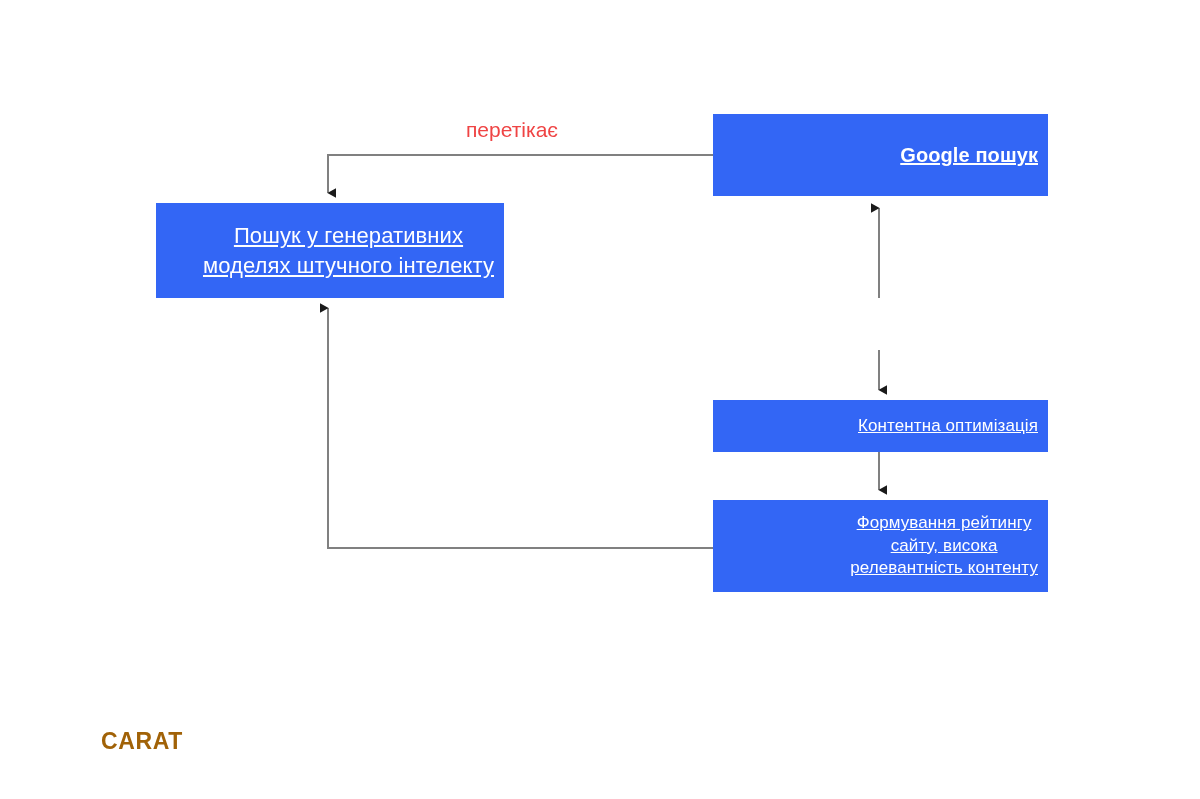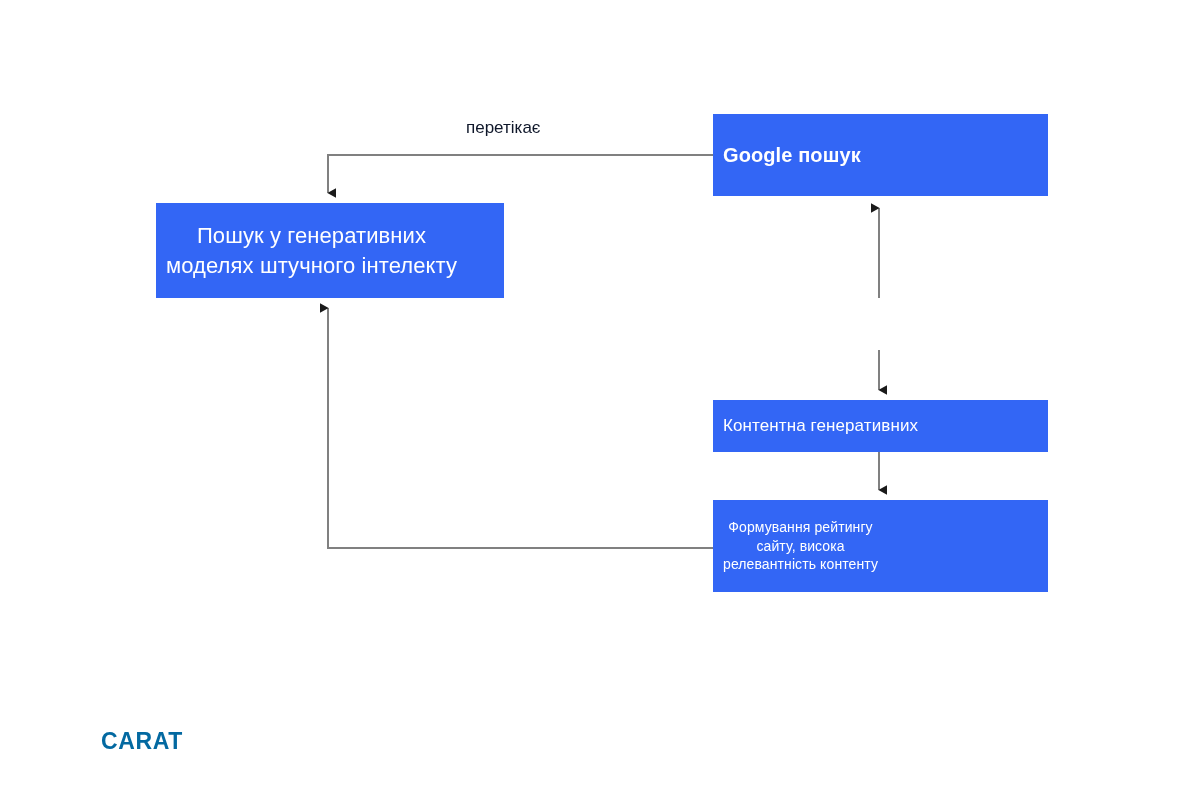--- a/index.html
+++ b/index.html
@@ -25,57 +25,58 @@
     top: 0;
     width: 1200px;
     height: 799px;
     pointer-events: none;
   }
   .node {
     position: absolute;
     box-sizing: border-box;
     display: flex;
     align-items: center;
-    justify-content: flex-start;
+    justify-content: flex-end;
     text-align: center;
     color: #ffffff;
     background: #3366f5;
     line-height: 1.32;
     padding: 7px 10px;
     letter-spacing: 0.1px;
+    text-decoration: underline;
   }
   .node-label {
     display: block;
     white-space: pre-line;
   }
   .node.bold .node-label {
     font-weight: bold;
   }
   .n-google   { left: 713px; top: 114px; width: 335px; height: 82px;  font-size: 20px; }
   .n-genai    { left: 156px; top: 203px; width: 348px; height: 95px;  font-size: 22px; }
   .n-seo      { left: 713px; top: 298px; width: 335px; height: 52px;  font-size: 21px; }
   .n-content  { left: 713px; top: 400px; width: 335px; height: 52px;  font-size: 17px; }
-  .n-ranking  { left: 713px; top: 500px; width: 335px; height: 92px;  font-size: 14px; }
+  .n-ranking  { left: 713px; top: 500px; width: 335px; height: 92px;  font-size: 17px; }
 
   .edge-label {
     position: absolute;
-    font-size: 17px;
-    color: #0f172a;
+    font-size: 21px;
+    color: #ef4444;
     white-space: nowrap;
   }
   .lbl-peretikaye { left: 466px; top: 118px; }
 
   .brand {
     position: absolute;
     left: 101px;
     top: 728px;
     font-size: 23px;
     font-weight: bold;
     letter-spacing: 0.6px;
-    color: #0369a1;
+    color: #a16207;
   }
 </style>
 </head>
 <body>
 
 <div id="stage">
 
   <svg id="edge-layer" viewBox="0 0 1200 799" width="1200" height="799" aria-hidden="true">
     <defs>
       <marker id="arrowDown" markerWidth="12" markerHeight="12" refX="6" refY="9" orient="auto" markerUnits="userSpaceOnUse">
@@ -111,21 +112,21 @@
     <span class="node-label">Google пошук</span>
   </div>
 
   <div class="node n-genai">
     <span class="node-label">Пошук у генеративних
 моделях штучного інтелекту</span>
   </div>
 
 
   <div class="node n-content">
-    <span class="node-label">Контентна генеративних</span>
+    <span class="node-label">Контентна оптимізація</span>
   </div>
 
   <div class="node n-ranking">
     <span class="node-label">Формування рейтингу
 сайту, висока
 релевантність контенту</span>
   </div>
 
   <div class="edge-label lbl-peretikaye">перетікає</div>
 

